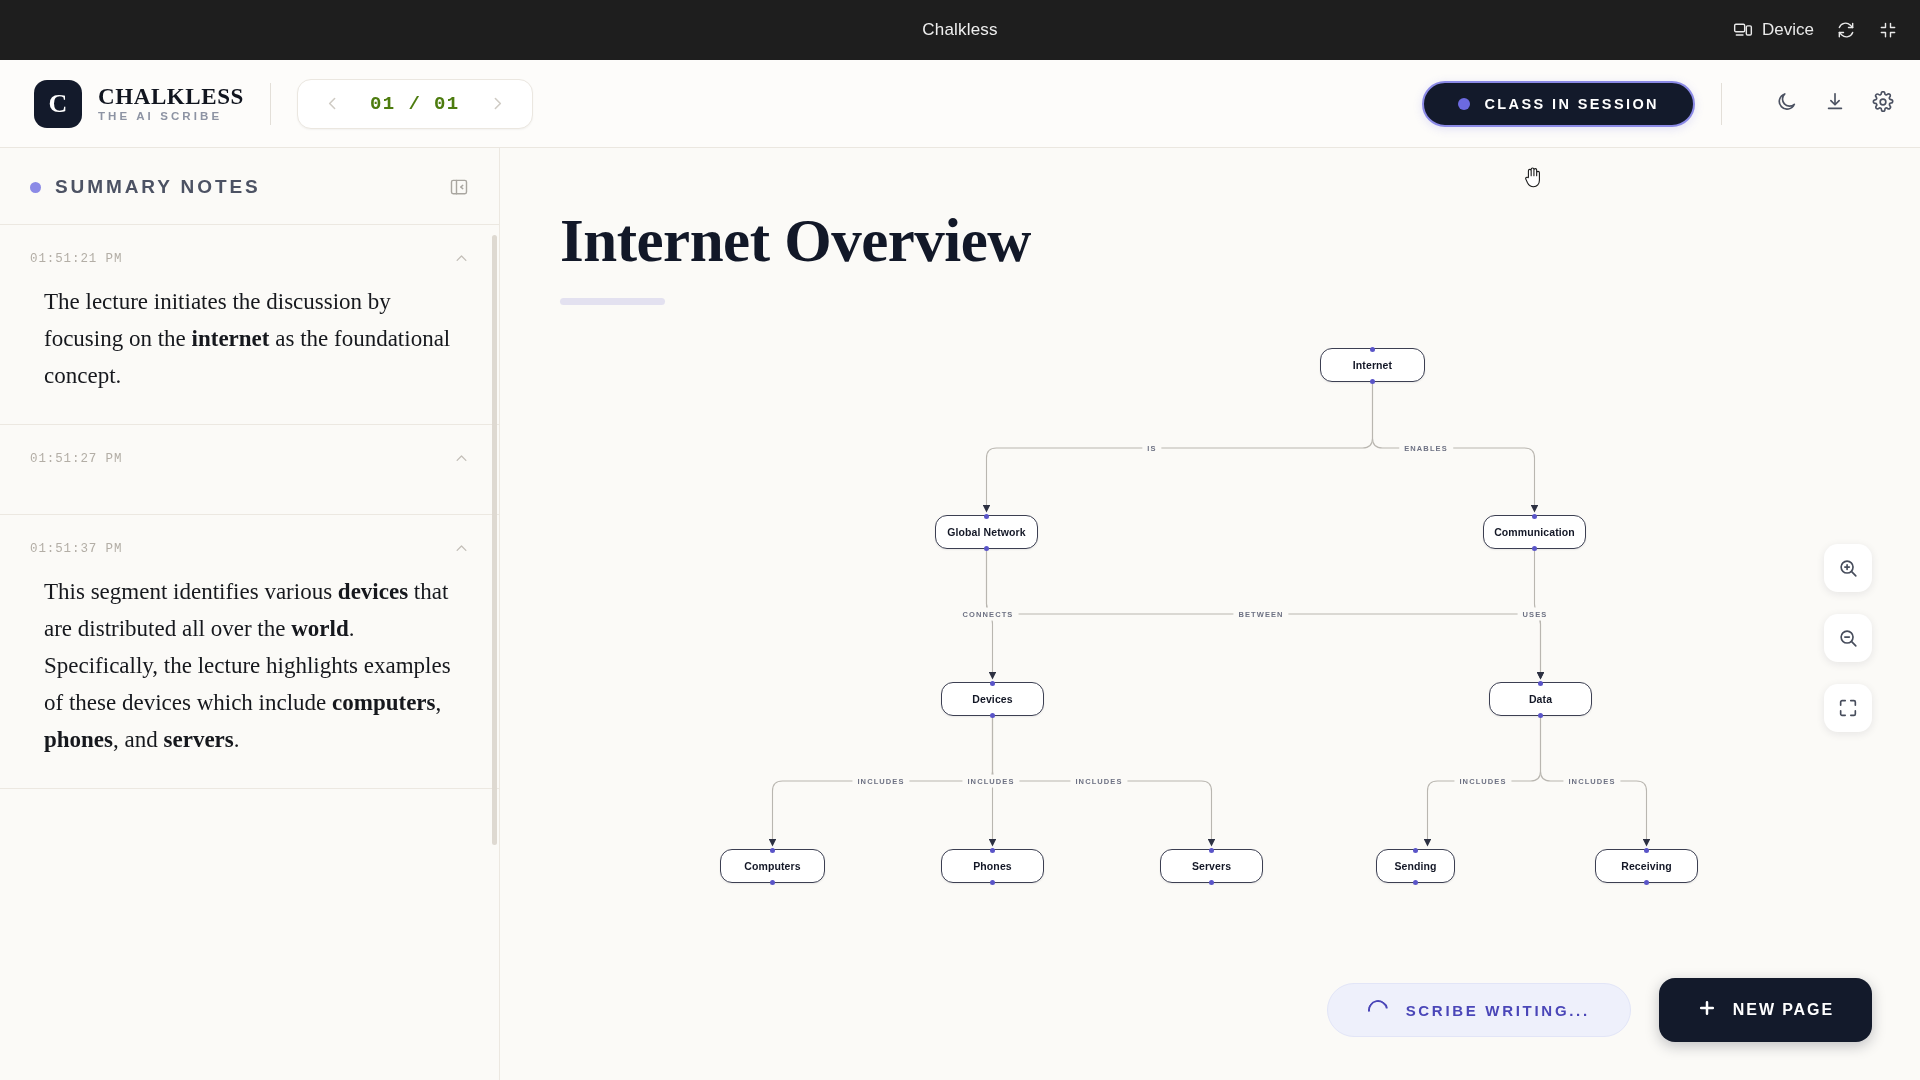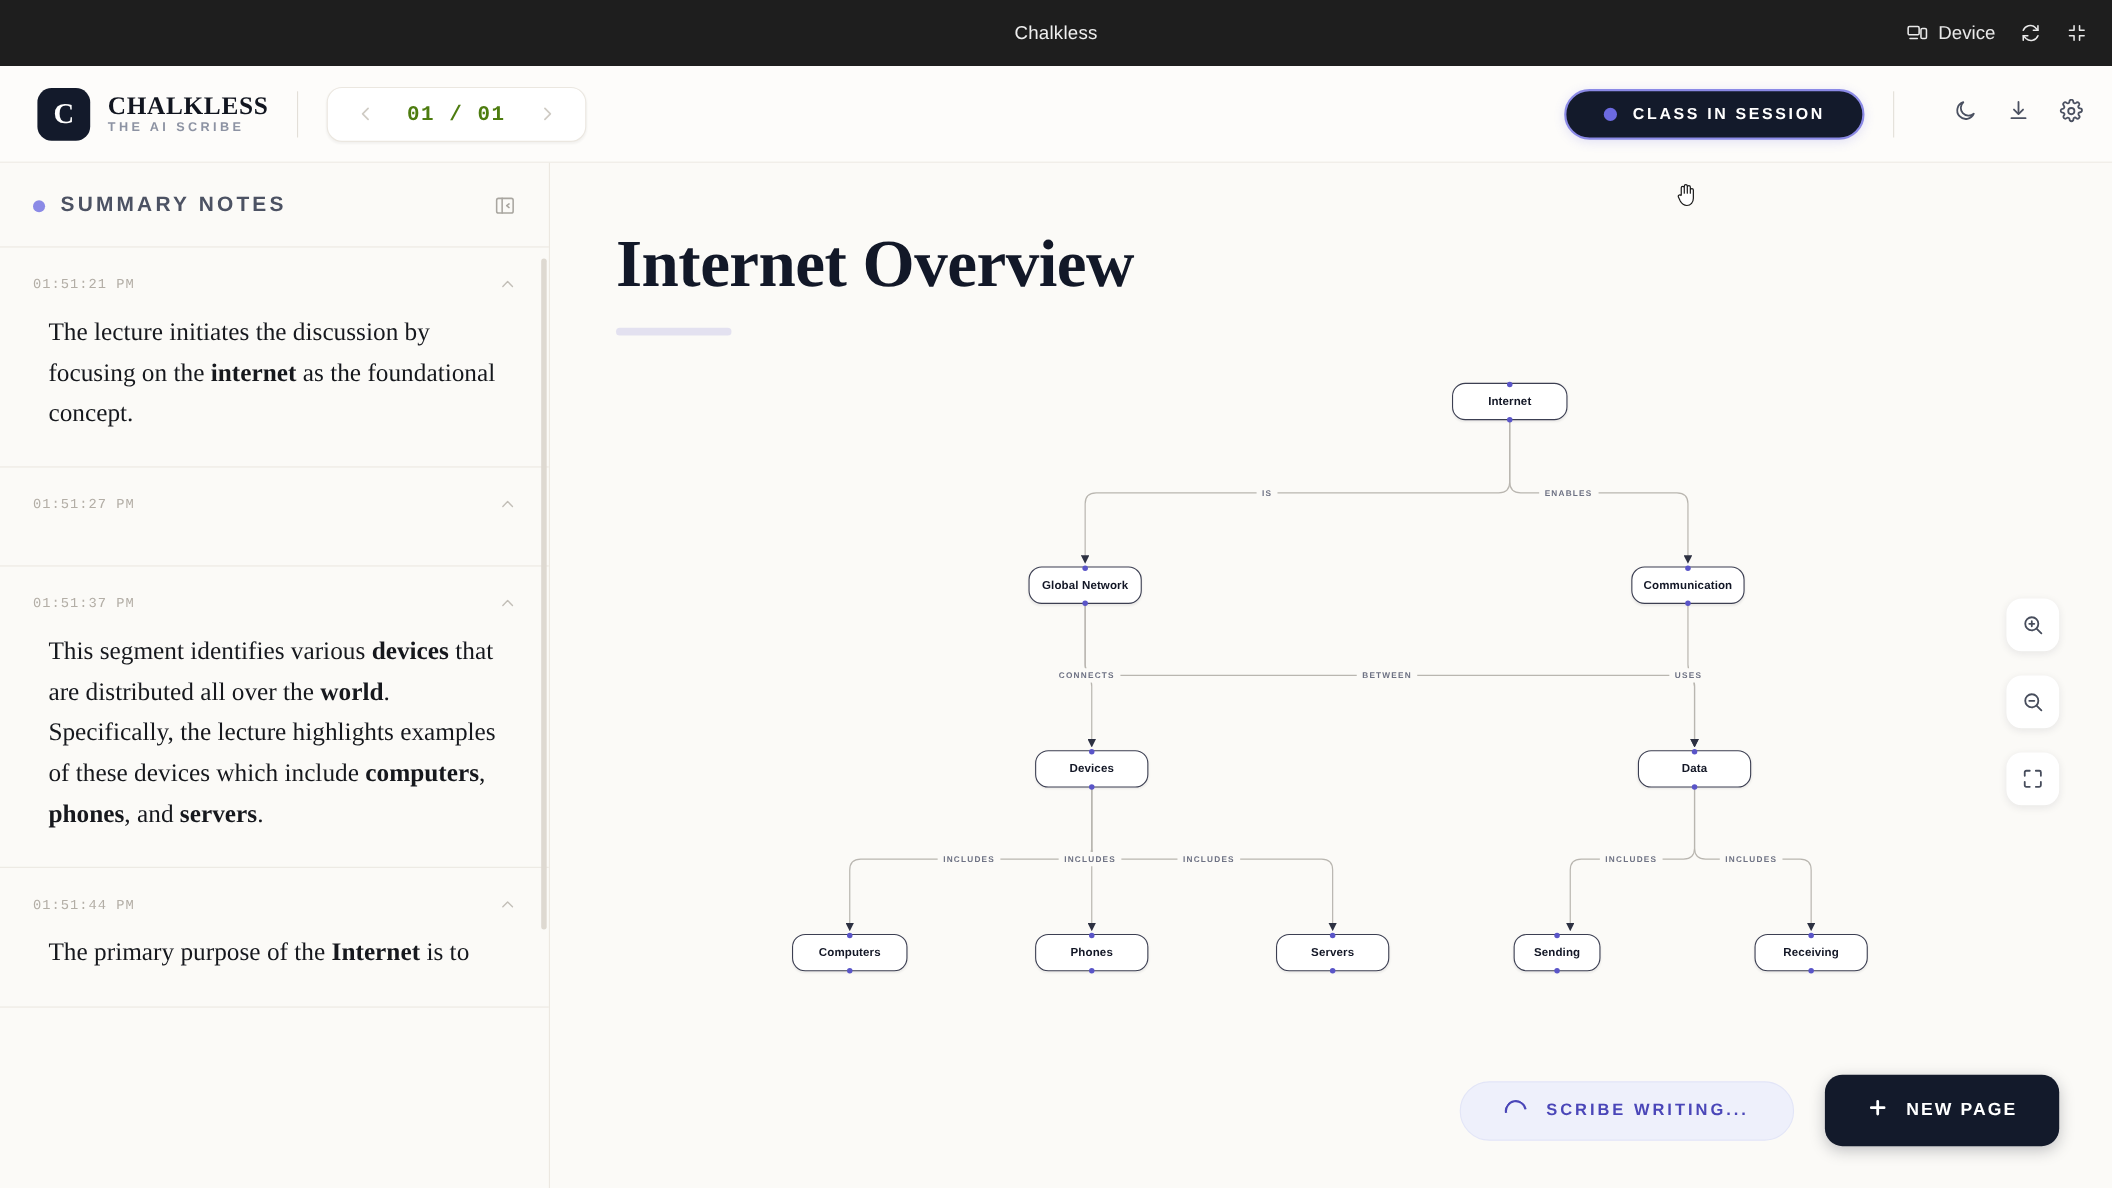--- a/index.html
+++ b/index.html
@@ -339,31 +339,20 @@
         <div class="note">
           <div class="note-head">
             <span class="note-time">01:51:37 PM</span>
             <span class="note-caret">
               <svg width="15" height="15" viewBox="0 0 24 24" fill="none" stroke="currentColor" stroke-width="2" stroke-linecap="round" stroke-linejoin="round">
                 <path d="M5 15l7-7 7 7"></path>
               </svg>
             </span>
           </div>
           <div class="note-body"><span>This segment identifies various </span><b>devices</b><span> that are distributed all over the </span><b>world</b><span>. Specifically, the lecture highlights examples of these devices which include </span><b>computers</b><span>, </span><b>phones</b><span>, and </span><b>servers</b><span>.</span></div>
-        </div>
-        <div class="note">
-          <div class="note-head">
-            <span class="note-time">01:51:44 PM</span>
-            <span class="note-caret">
-              <svg width="15" height="15" viewBox="0 0 24 24" fill="none" stroke="currentColor" stroke-width="2" stroke-linecap="round" stroke-linejoin="round">
-                <path d="M5 15l7-7 7 7"></path>
-              </svg>
-            </span>
-          </div>
-          <div class="note-body"><span>The primary purpose of the </span><b>Internet</b><span> is to</span></div>
         </div>
       </div>
   </aside>
 
   <main class="canvas">
     <div class="doc-title">Internet Overview</div>
     <div class="doc-rule"></div>
 
     <div class="hand-cursor">
       <svg width="22" height="24" viewBox="0 0 24 26" fill="#ffffff" stroke="#1a1a1a" stroke-width="1.2" stroke-linejoin="round">

